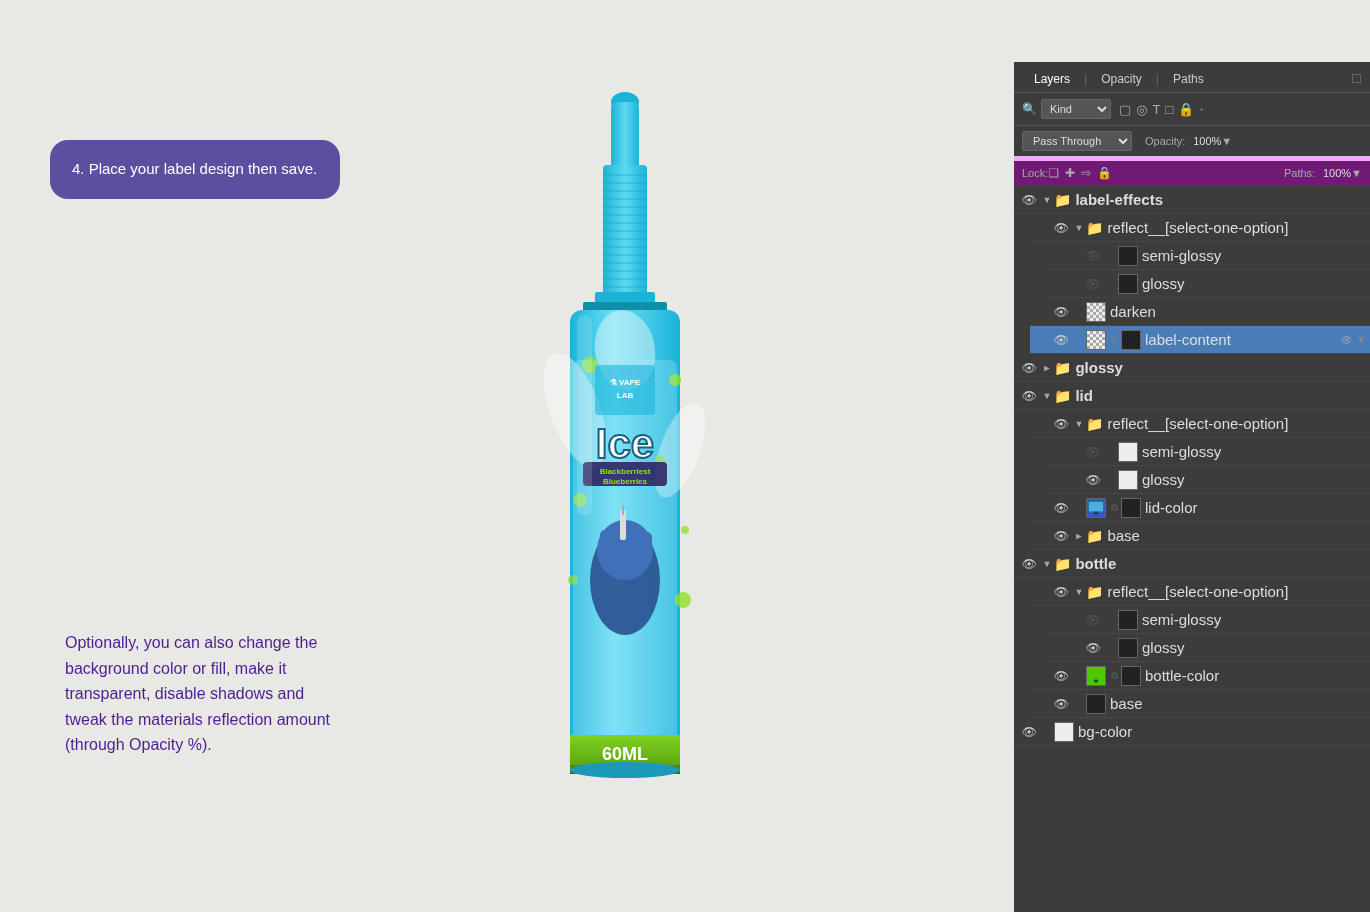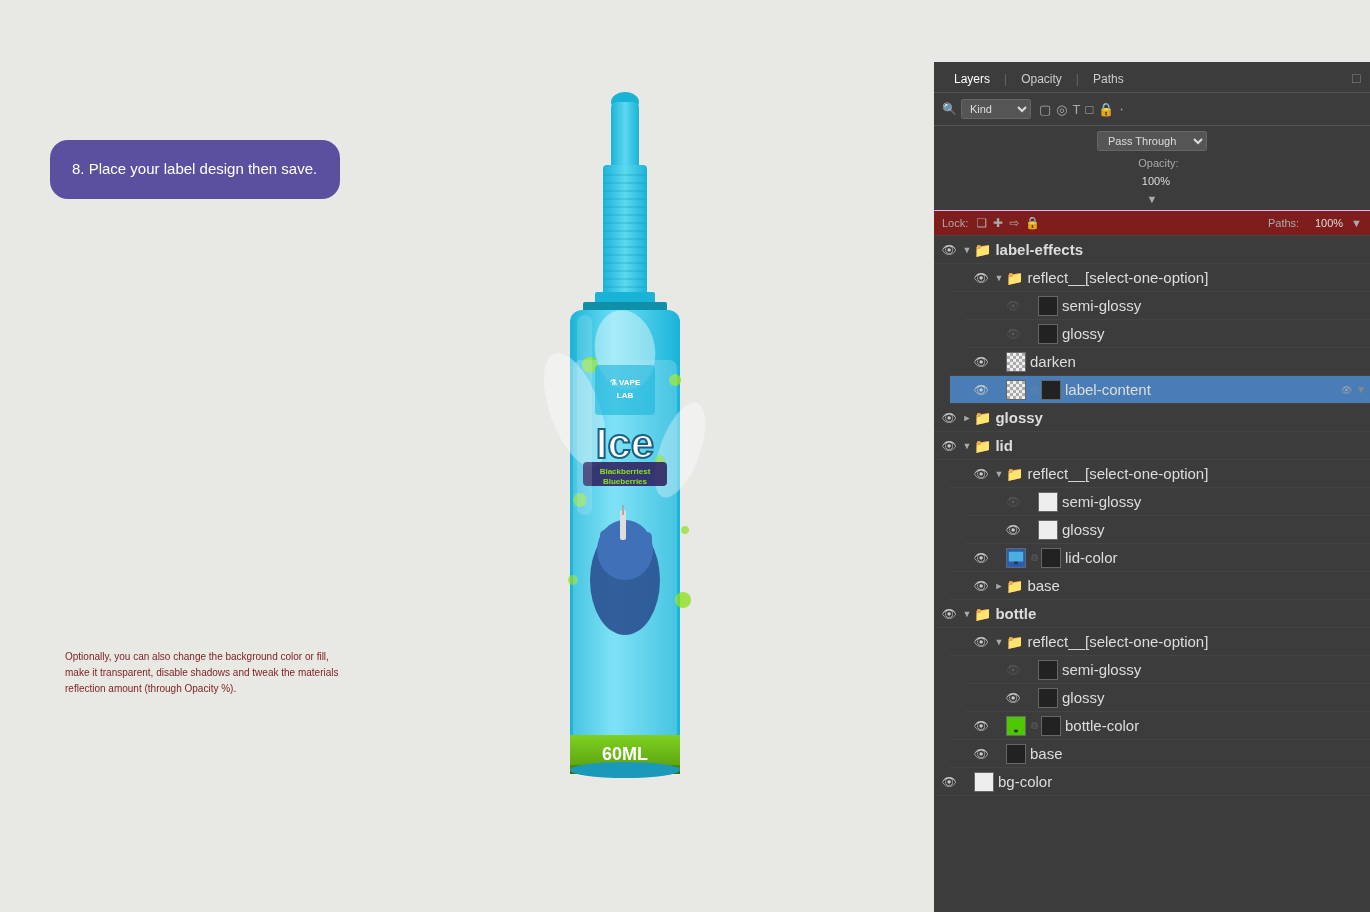--- a/index.html
+++ b/index.html
@@ -29,44 +29,43 @@
       font-size: 15px;
       font-weight: 500;
       line-height: 1.5;
     }
 
     .optional-text {
       position: absolute;
       left: 65px;
       top: 630px;
       width: 280px;
-      color: #7f1d1d;
-      font-size: 10px;
+      color: #4c1d95;
+      font-size: 16px;
       line-height: 1.6;
-      margin-top: 19px;
     }
 
     
     .bottle-container {
       position: absolute;
       left: 380px;
       top: 40px;
       width: 490px;
       height: 840px;
       display: flex;
       align-items: center;
       justify-content: center;
     }
 
     
     .layers-panel {
       position: absolute;
       right: 0;
       top: 62px;
-      width: 436px;
+      width: 356px;
       height: 850px;
       background: #3c3c3c;
       color: #ccc;
       font-size: 12px;
       font-family: Arial, sans-serif;
     }
 
     .panel-tabs {
       display: flex;
       background: #3c3c3c;
@@ -136,24 +135,22 @@
     .filter-icon {
       color: #aaa;
       font-size: 13px;
     }
 
     
     .blend-row {
       display: flex;
       align-items: center;
       padding: 5px 8px;
-      gap: 6px;
       background: #3c3c3c;
-      border-bottom: 1px solid #f0abfc;
-      flex-direction: column;
+      border-bottom: 5px solid #f0abfc;
     }
 
     .blend-select {
       background: #555;
       border: 1px solid #666;
       color: #ddd;
       font-size: 11px;
       padding: 2px 6px;
       border-radius: 2px;
       width: 110px;
@@ -170,22 +167,21 @@
       font-size: 11px;
       width: 36px;
       text-align: right;
     }
 
     
     .lock-row {
       display: flex;
       align-items: center;
       padding: 5px 8px;
-      gap: 8px;
-      background: #7f1d1d;
+      background: #701a75;
       border-bottom: 1px solid #444;
     }
 
     .lock-label {
       color: #aaa;
       font-size: 11px;
     }
 
     .lock-icons {
       display: flex;
@@ -330,21 +326,21 @@
       font-size: 10px;
       color: #888;
       margin-left: 2px;
     }
   </style>
 </head>
 <body>
 
 <div class="instructions">
   <div class="instruction-box">
-    <span>8.  Place your label design then save.</span>
+    <span>4.  Place your label design then save.</span>
   </div>
 </div>
 
 <div class="optional-text">Optionally, you can also change the background color or fill, make it transparent, disable shadows and tweak the materials reflection amount (through Opacity %).</div>
 
 <div class="bottle-container">
   <svg viewBox="0 0 260 780" width="260" height="780">
 
     <defs>
       <linearGradient id="lidGrad" x1="0%" y1="0%" x2="100%" y2="0%">

